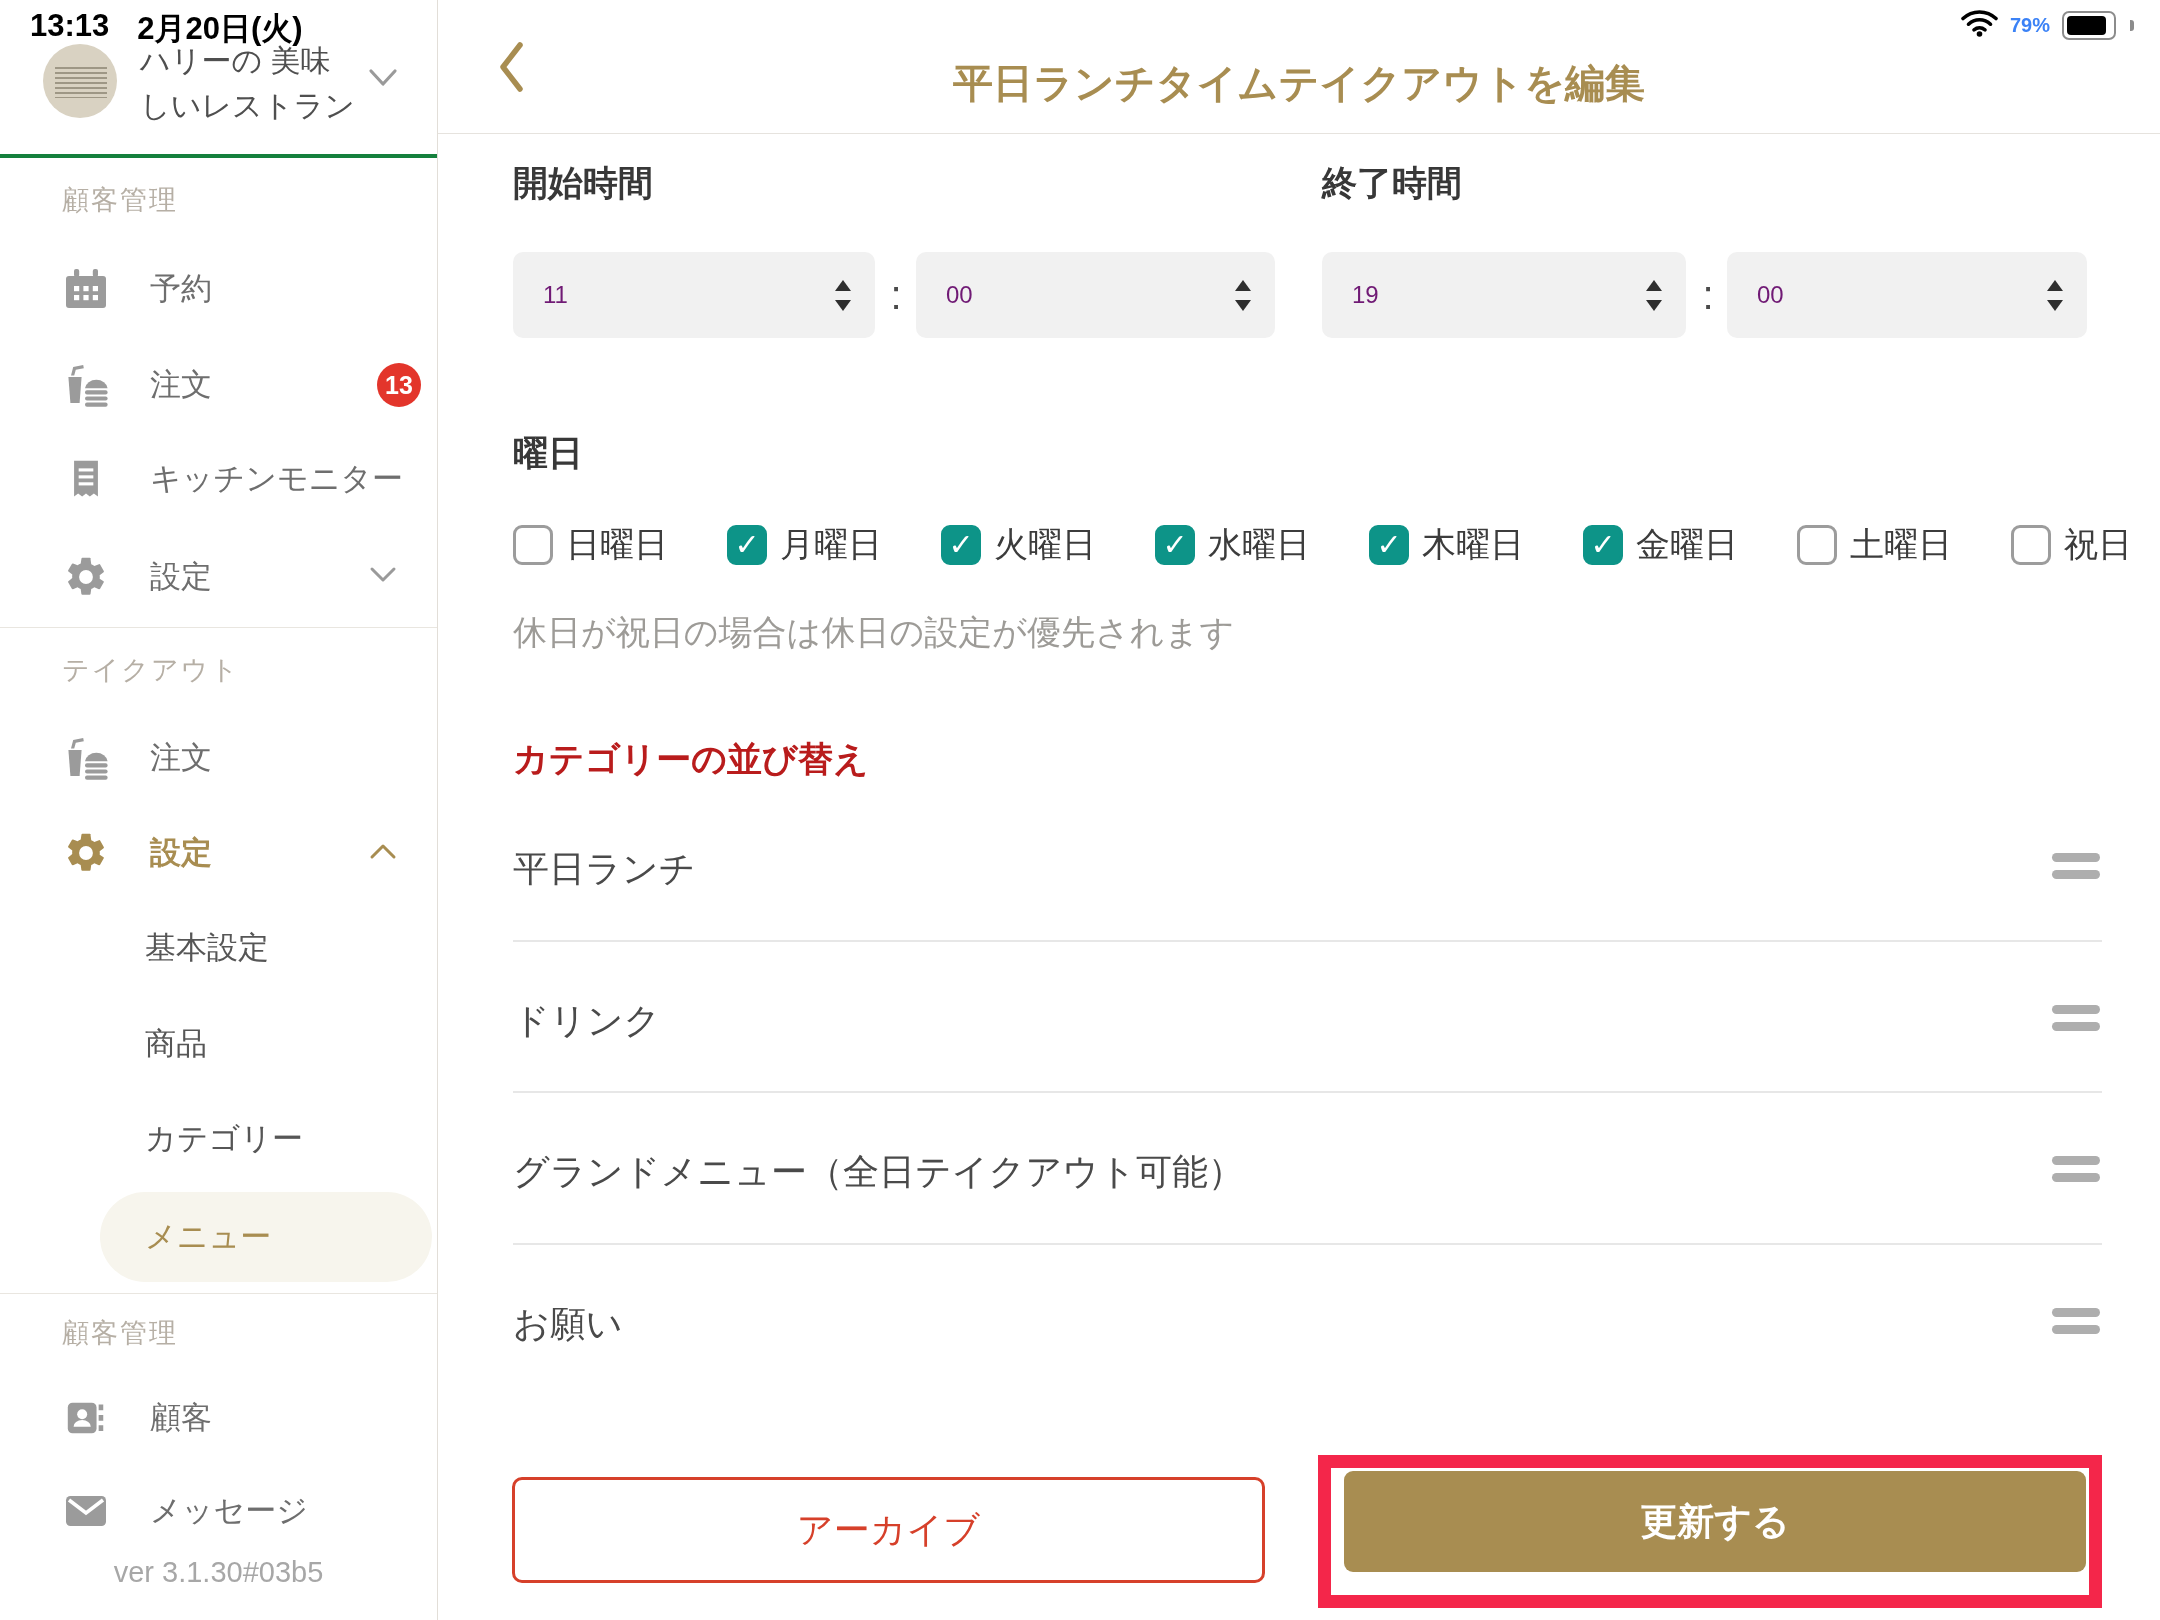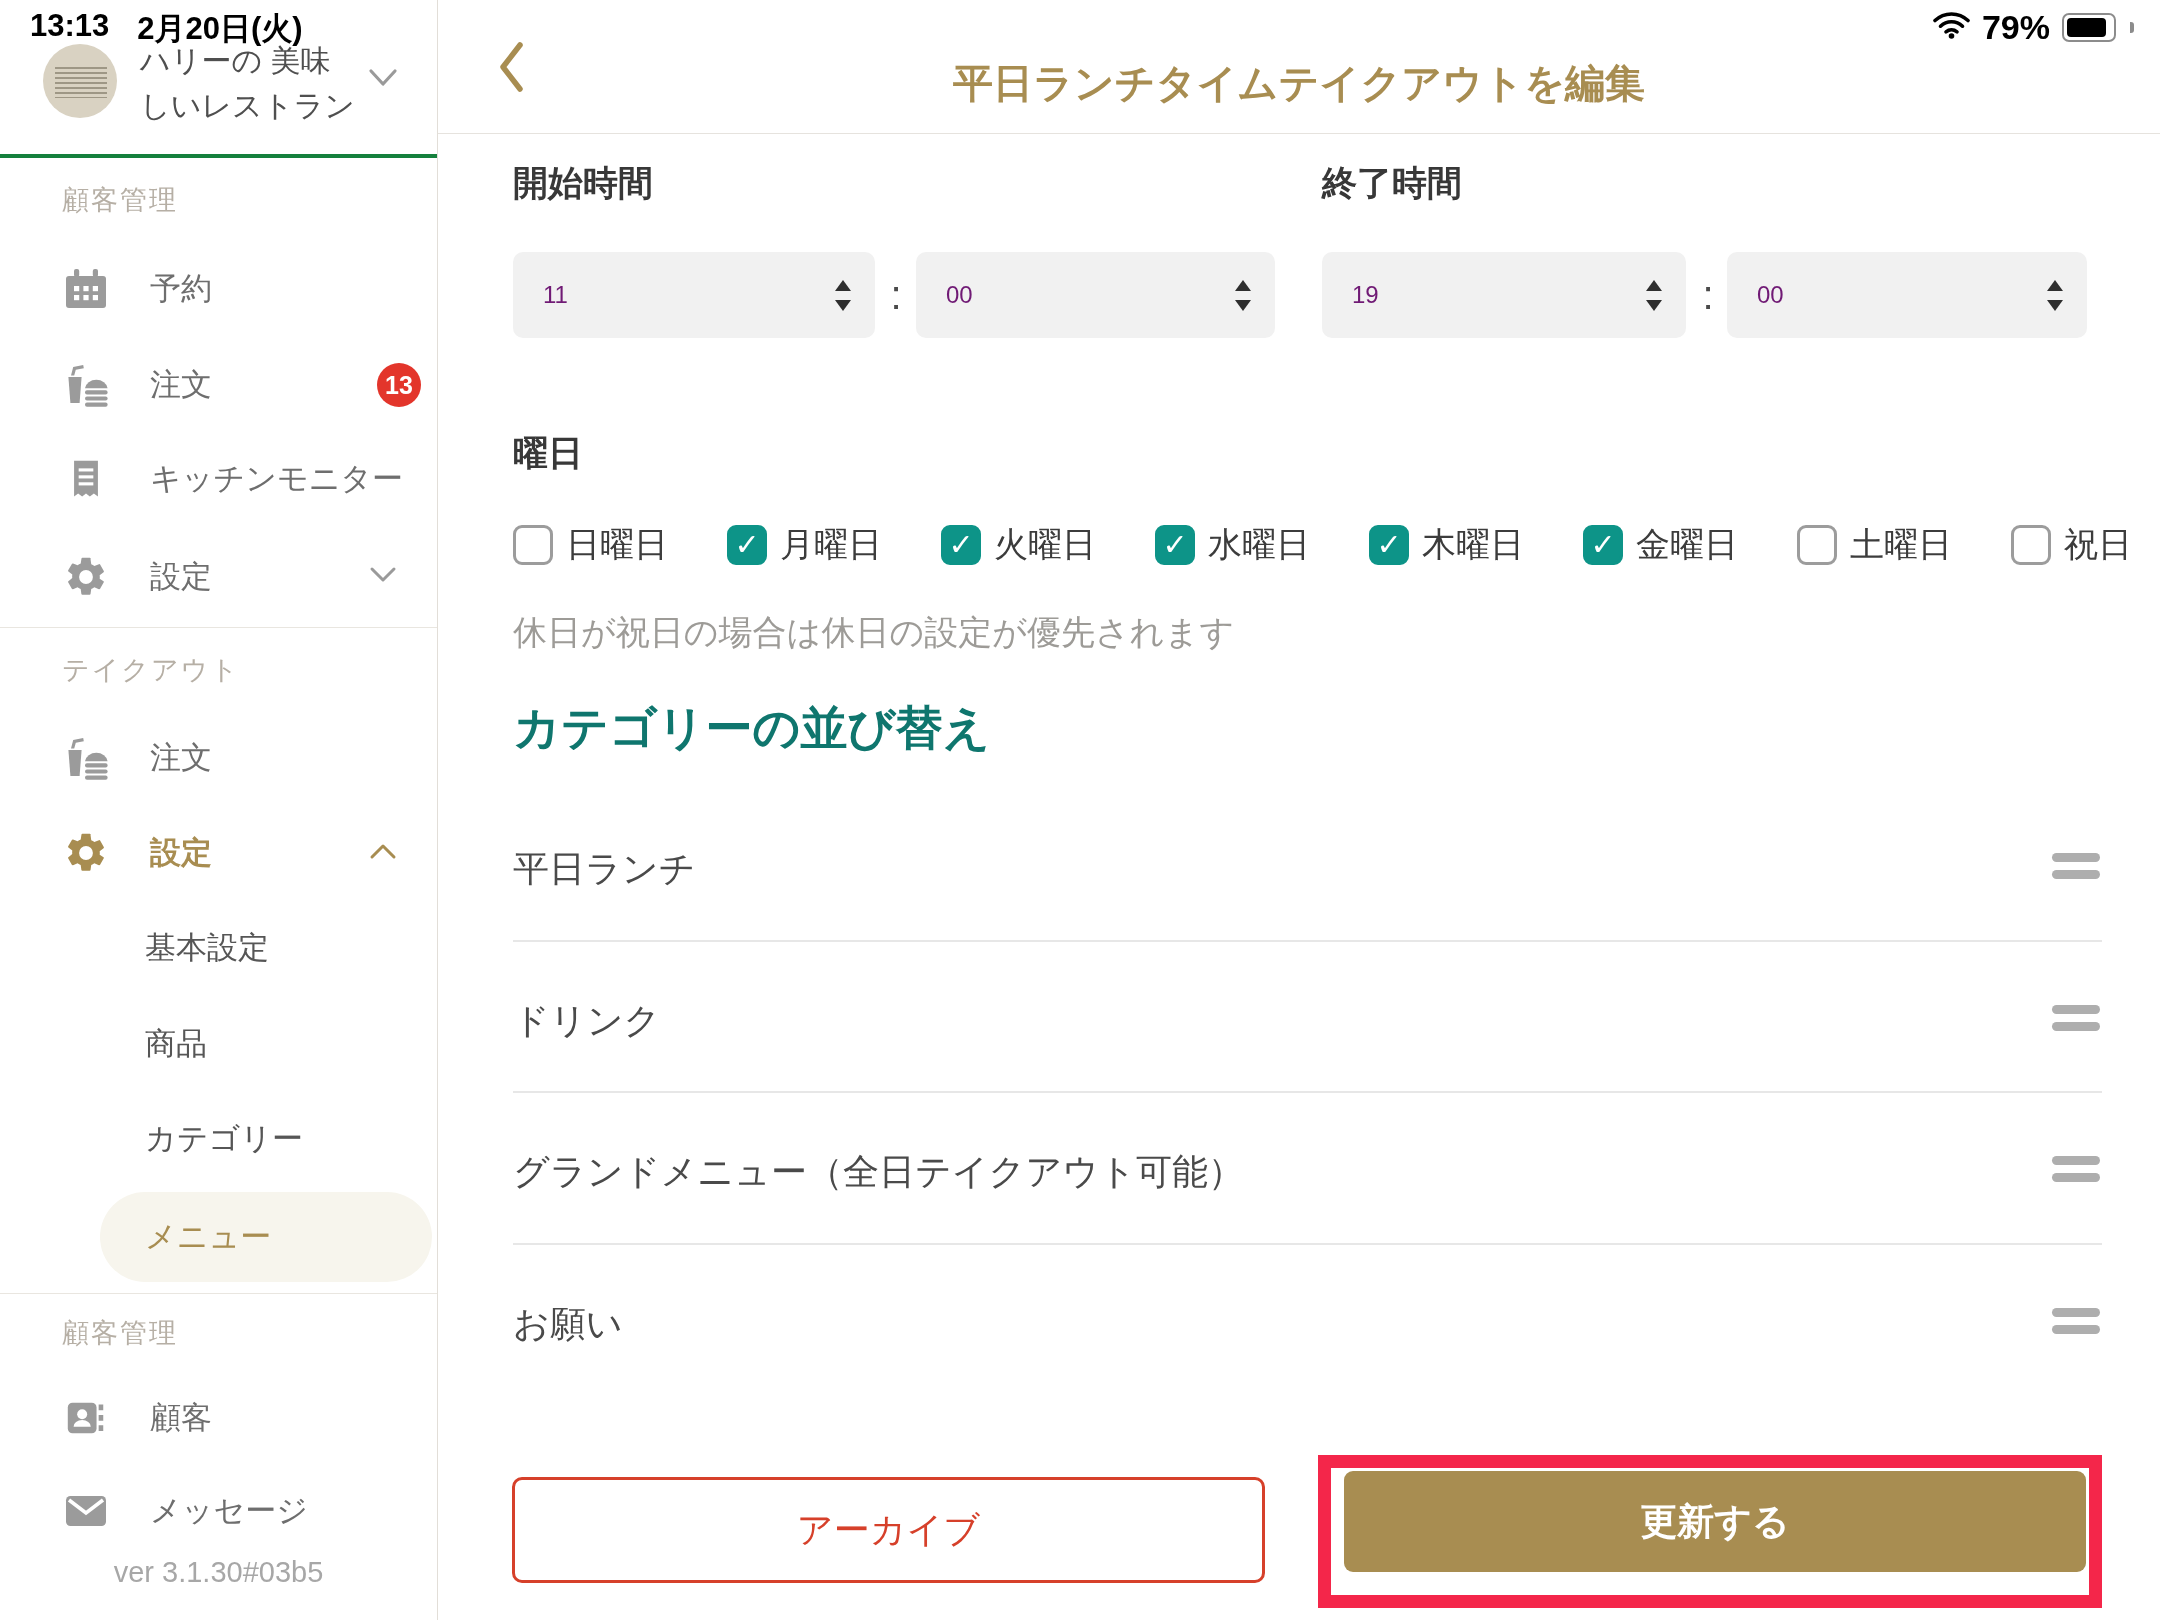--- a/index.html
+++ b/index.html
@@ -4,21 +4,21 @@
 <style>
   html,body{margin:0;padding:0;}
   body{
     width:2160px;height:1620px;position:relative;background:#fff;
     font-family:"Liberation Sans","DejaVu Sans",sans-serif;color:#333;overflow:hidden;
   }
   
   .status-left{position:absolute;left:30px;top:8px;display:flex;gap:28px;
     font-size:31px;font-weight:600;color:#000;z-index:30;justify-content:flex-end;}
   .status-right{position:absolute;right:26px;top:8px;display:flex;align-items:center;gap:12px;
-    font-size:34px;font-weight:600;color:#000000;z-index:30;}
+    font-size:20px;font-weight:600;color:#3b82f6;z-index:30;}
   .bat-body{position:relative;width:50px;height:25px;border:2px solid rgba(0,0,0,.45);
     border-radius:7px;}
   .bat-fill{position:absolute;left:3px;top:3px;bottom:3px;width:78%;background:#000;border-radius:4px;}
   .bat-tip{width:4px;height:11px;background:rgba(0,0,0,.45);border-radius:0 3px 3px 0;margin-left:2px;}
   
   .sidebar{position:absolute;left:0;top:0;width:437px;height:1620px;background:#fff;
     border-right:1px solid #e2ded8;z-index:10;}
   .profile{position:absolute;left:0;top:0;width:437px;height:154px;border-bottom:4px solid #15803d;}
   .avatar{position:absolute;left:43px;top:44px;width:74px;height:74px;border-radius:50%;
     background:#d9d2c2;overflow:hidden;}
@@ -65,21 +65,21 @@
     justify-content:center;font-size:40px;color:#4a4a4a;}
   .days-row{position:absolute;left:513px;top:522px;display:flex;gap:59px;align-items:center;}
   .day{display:flex;align-items:center;gap:13px;}
   .cb{width:40px;height:40px;box-sizing:border-box;border:3px solid #9c9c9c;border-radius:9px;
     background:#fff;display:flex;align-items:center;justify-content:center;cursor:pointer;}
   .cb .tick{display:none;color:#fff;font-size:30px;font-weight:bold;line-height:1;}
   .cb.checked{background:#0d9488;border-color:#0d9488;}
   .cb.checked .tick{display:block;}
   .day-label{font-size:34px;color:#3c3c3c;white-space:nowrap;}
   .note{position:absolute;left:513px;top:610px;font-size:34px;color:#9d9b97;}
-  .cat-heading{position:absolute;left:513px;top:697px;font-size:47px;font-weight:bold;color:#0f766e;}
+  .cat-heading{position:absolute;left:513px;top:736px;font-size:35px;font-weight:bold;color:#b91c1c;}
   .cat-label{position:absolute;left:513px;font-size:36px;color:#4a4a4a;}
   .divider-h{position:absolute;left:513px;width:1589px;height:2px;background:#e7e7e7;}
   .drag{position:absolute;left:2052px;width:48px;display:flex;flex-direction:column;gap:8px;cursor:grab;}
   .drag span{display:block;height:9px;border-radius:5px;background:#aeaeae;}
   
   .archive-btn{position:absolute;left:512px;top:1477px;width:753px;height:106px;box-sizing:border-box;
     background:#fff;border:3px solid #d6402a;border-radius:10px;color:#d6402a;font-size:36px;
     display:flex;align-items:center;justify-content:center;cursor:pointer;}
   .update-frame{position:absolute;left:1318px;top:1455px;width:784px;height:153px;box-sizing:border-box;
     border:13px solid #f4264a;background:#fff;padding:3px 3px 23px 13px;}

